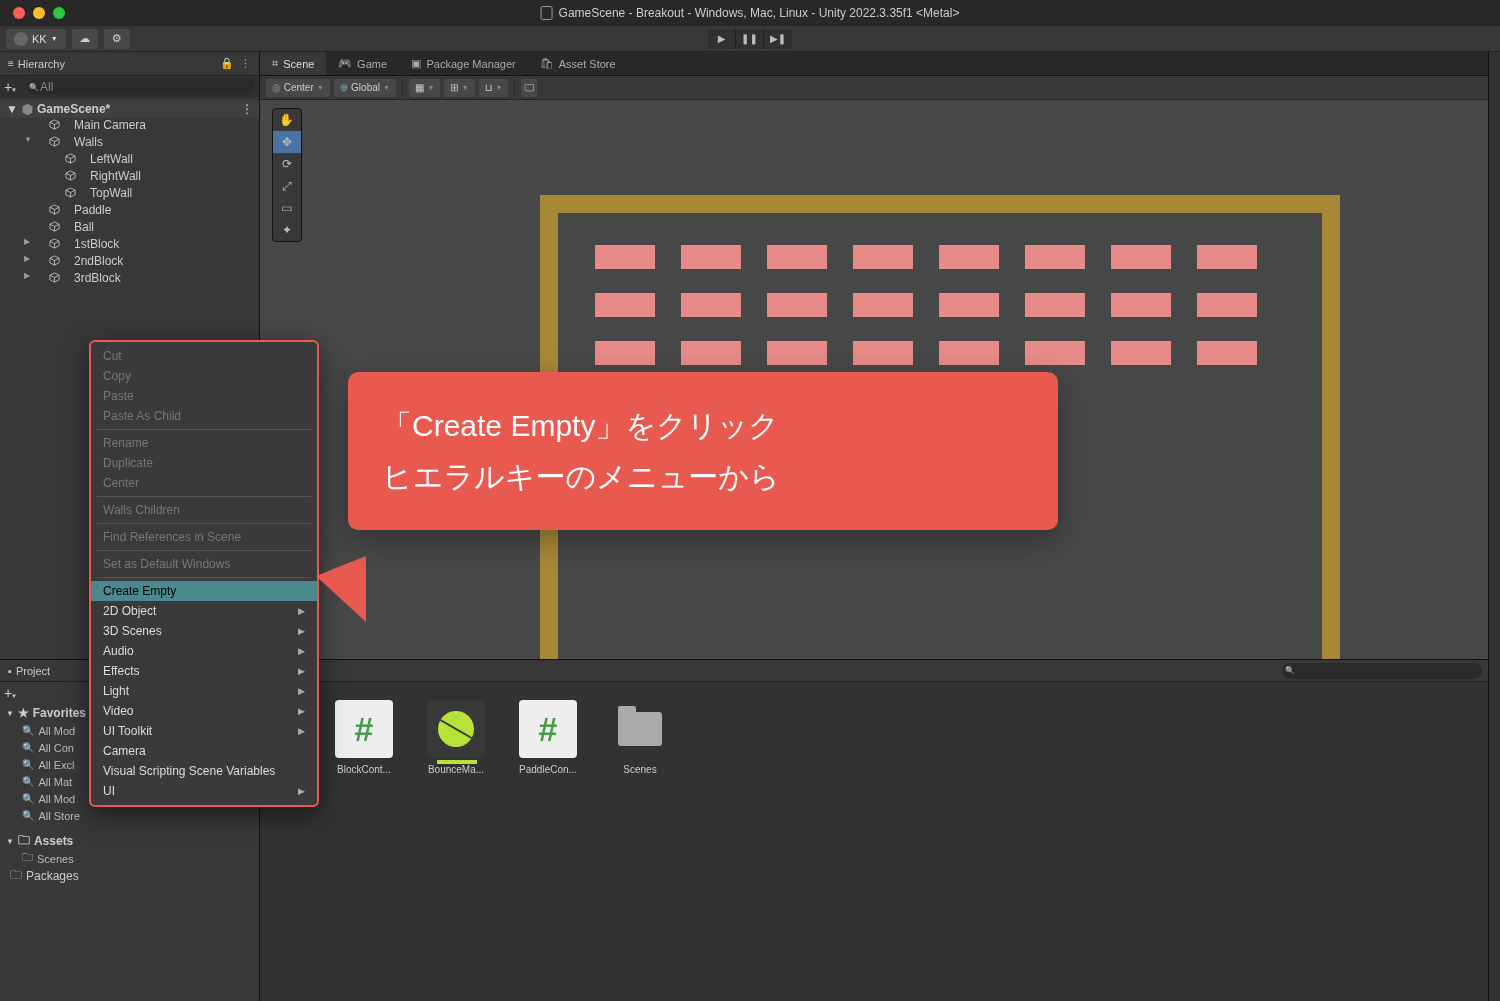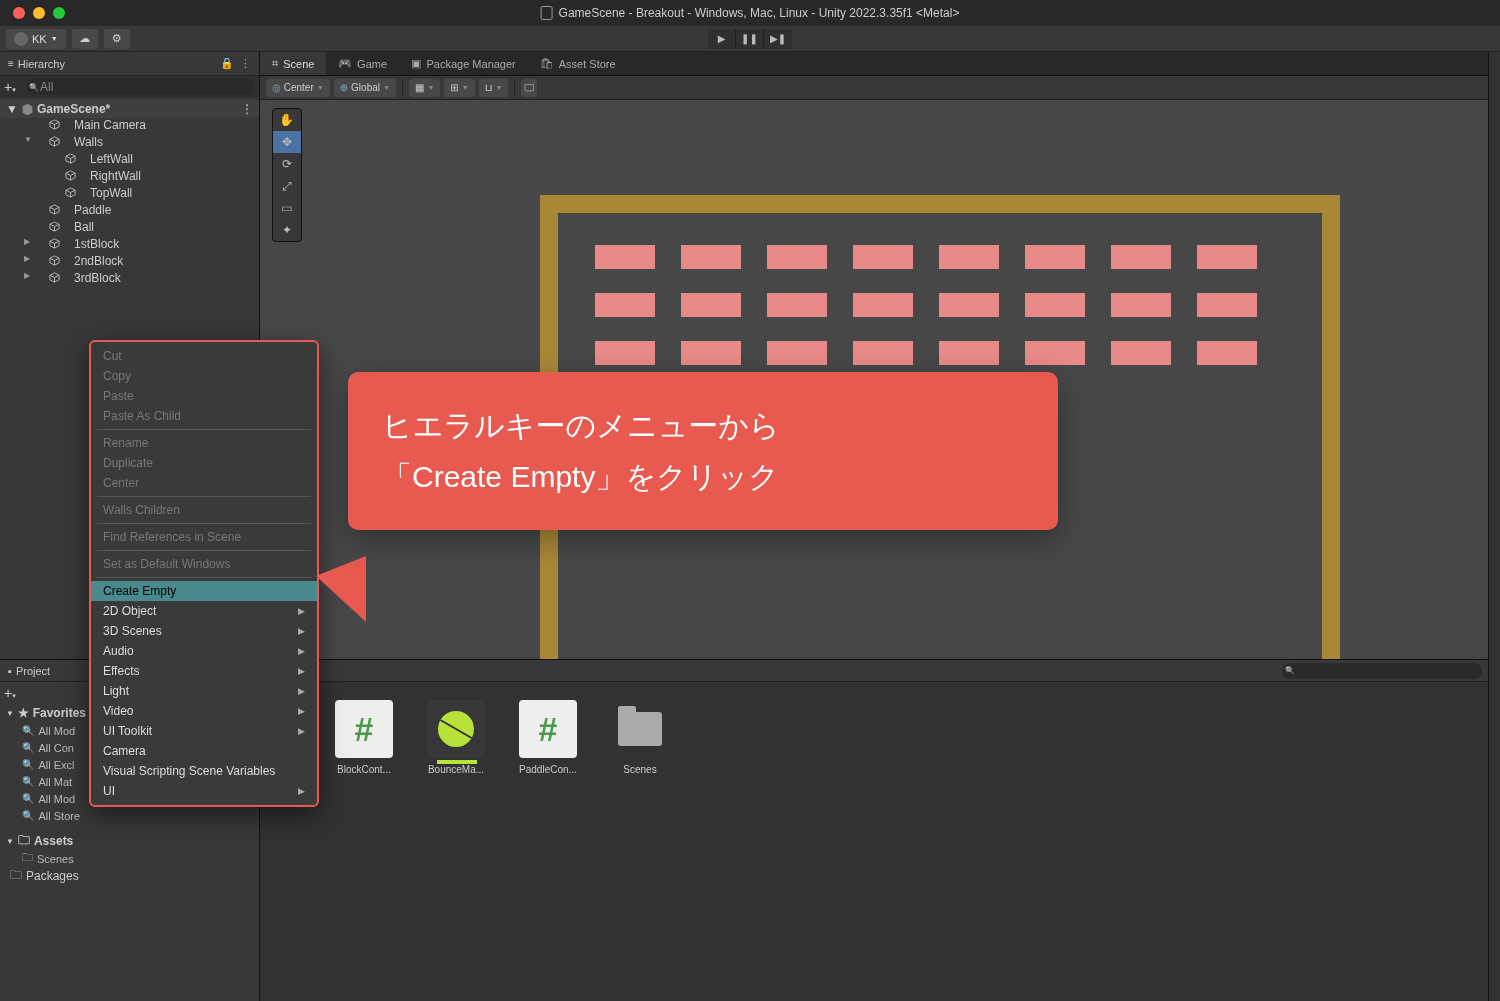--- a/index.html
+++ b/index.html
@@ -519,15 +519,15 @@
       <span>Visual Scripting Scene Variables</span>
     </div>
   <div class="ctx-item">
       <span>UI</span>
       <span class="arr">▶</span>
     </div>
 </div>
 
 <div class="callout-tail"></div>
 <div class="callout">
+  <div>「Create Empty」をクリック</div>
   <div>ヒエラルキーのメニューから</div>
-  <div>「Create Empty」をクリック</div>
 </div>
 
 </body></html>

